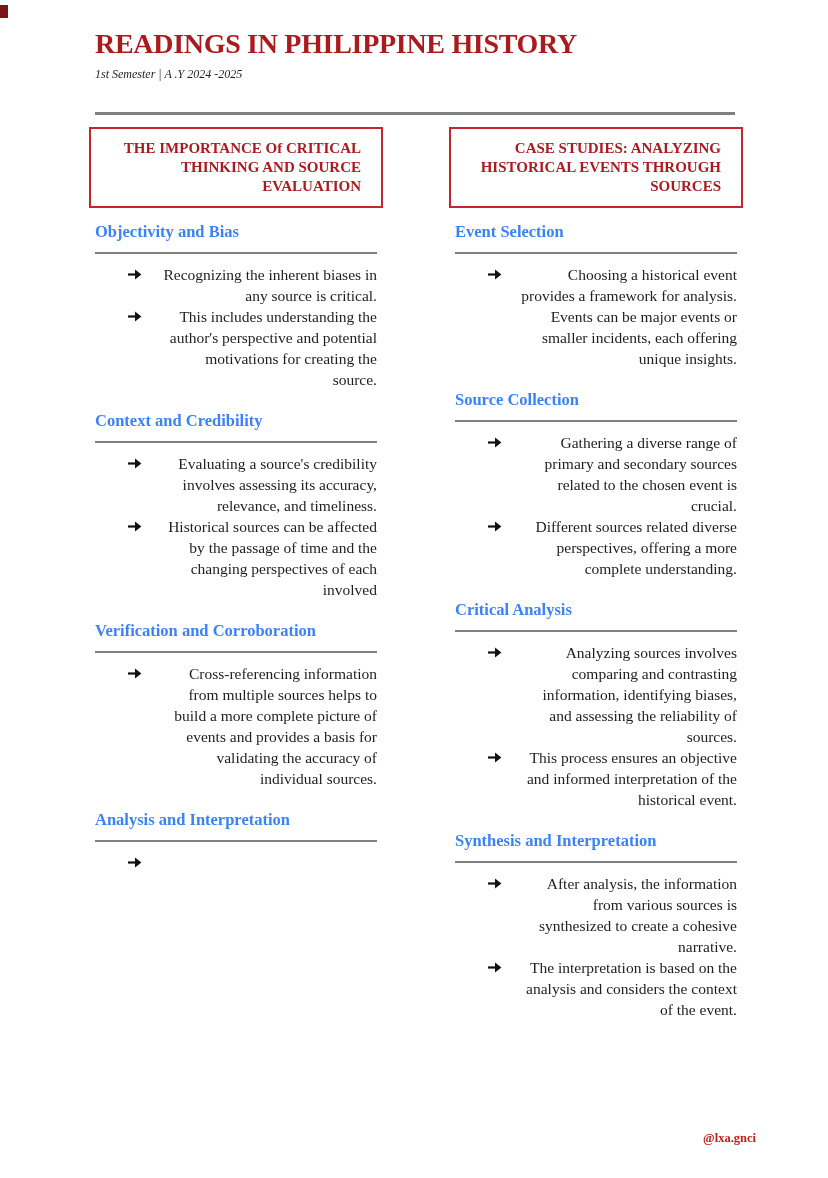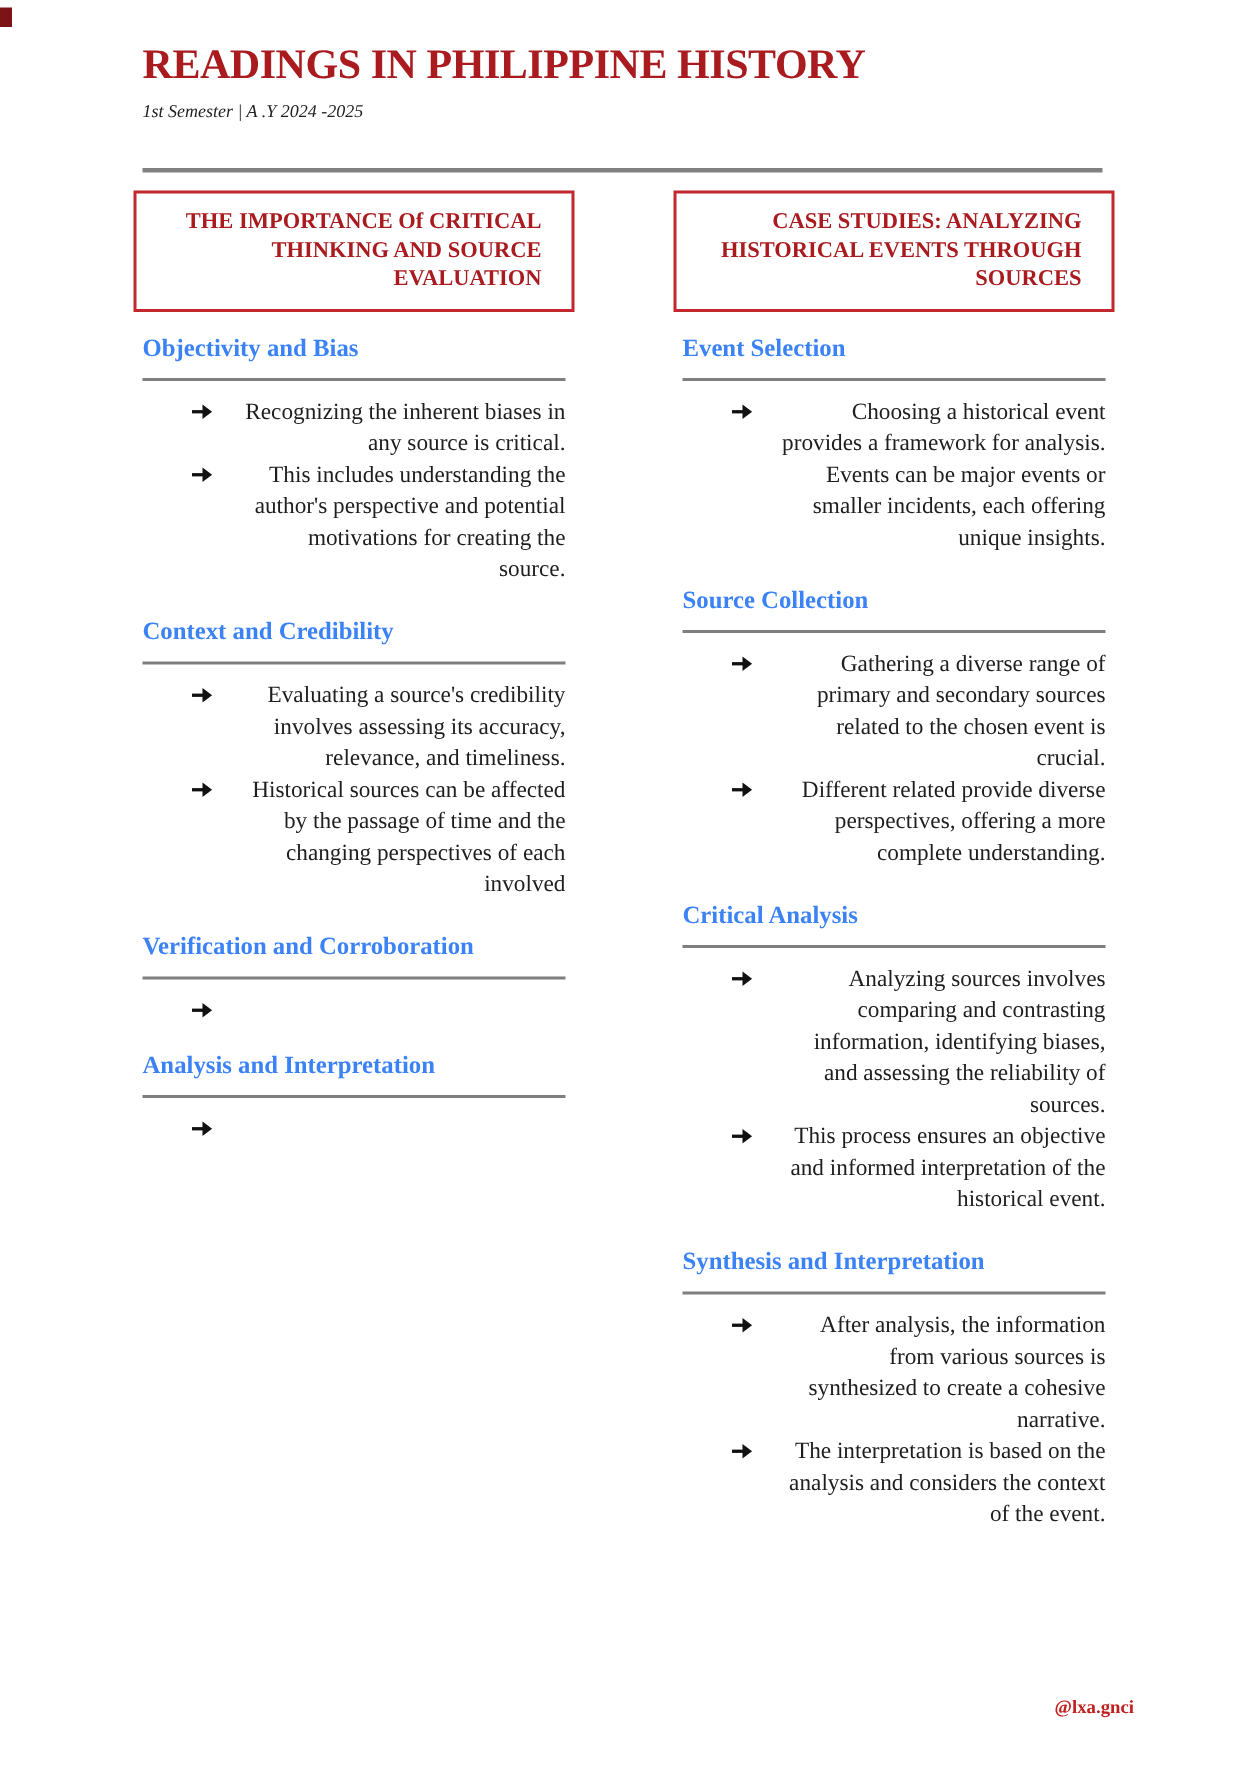--- a/index.html
+++ b/index.html
@@ -121,20 +121,21 @@
       <h3>Verification and Corroboration</h3>
       <div class="sec-rule"></div>
       <div class="bullets">
         <div class="bullet">
           <span class="arrow-cell">
               <svg width="14" height="11" viewBox="0 0 14 11">
                 <rect x="0" y="4.4" width="8" height="2.2" fill="#111"></rect>
                 <polygon points="7,0.6 13.4,5.5 7,10.4" fill="#111"></polygon>
               </svg>
             </span>
+          <span class="bullet-text">Cross-referencing information from multiple sources helps to build a more complete picture of events and provides a basis for validating the accuracy of individual sources.</span>
         </div>
       </div>
     </section>
 
     <section class="sec">
       <h3>Analysis and Interpretation</h3>
       <div class="sec-rule"></div>
       <div class="bullets">
         <div class="bullet">
           <span class="arrow-cell">
@@ -180,21 +181,21 @@
             </span>
           <span class="bullet-text">Gathering a diverse range of primary and secondary sources related to the chosen event is crucial.</span>
         </div>
         <div class="bullet">
           <span class="arrow-cell">
               <svg width="14" height="11" viewBox="0 0 14 11">
                 <rect x="0" y="4.4" width="8" height="2.2" fill="#111"></rect>
                 <polygon points="7,0.6 13.4,5.5 7,10.4" fill="#111"></polygon>
               </svg>
             </span>
-          <span class="bullet-text">Different related provide diverse perspectives, offering a more complete understanding.</span>
+          <span class="bullet-text">Different sources related diverse perspectives, offering a more complete understanding.</span>
         </div>
       </div>
     </section>
 
     <section class="sec">
       <h3>Critical Analysis</h3>
       <div class="sec-rule"></div>
       <div class="bullets">
         <div class="bullet">
           <span class="arrow-cell">

